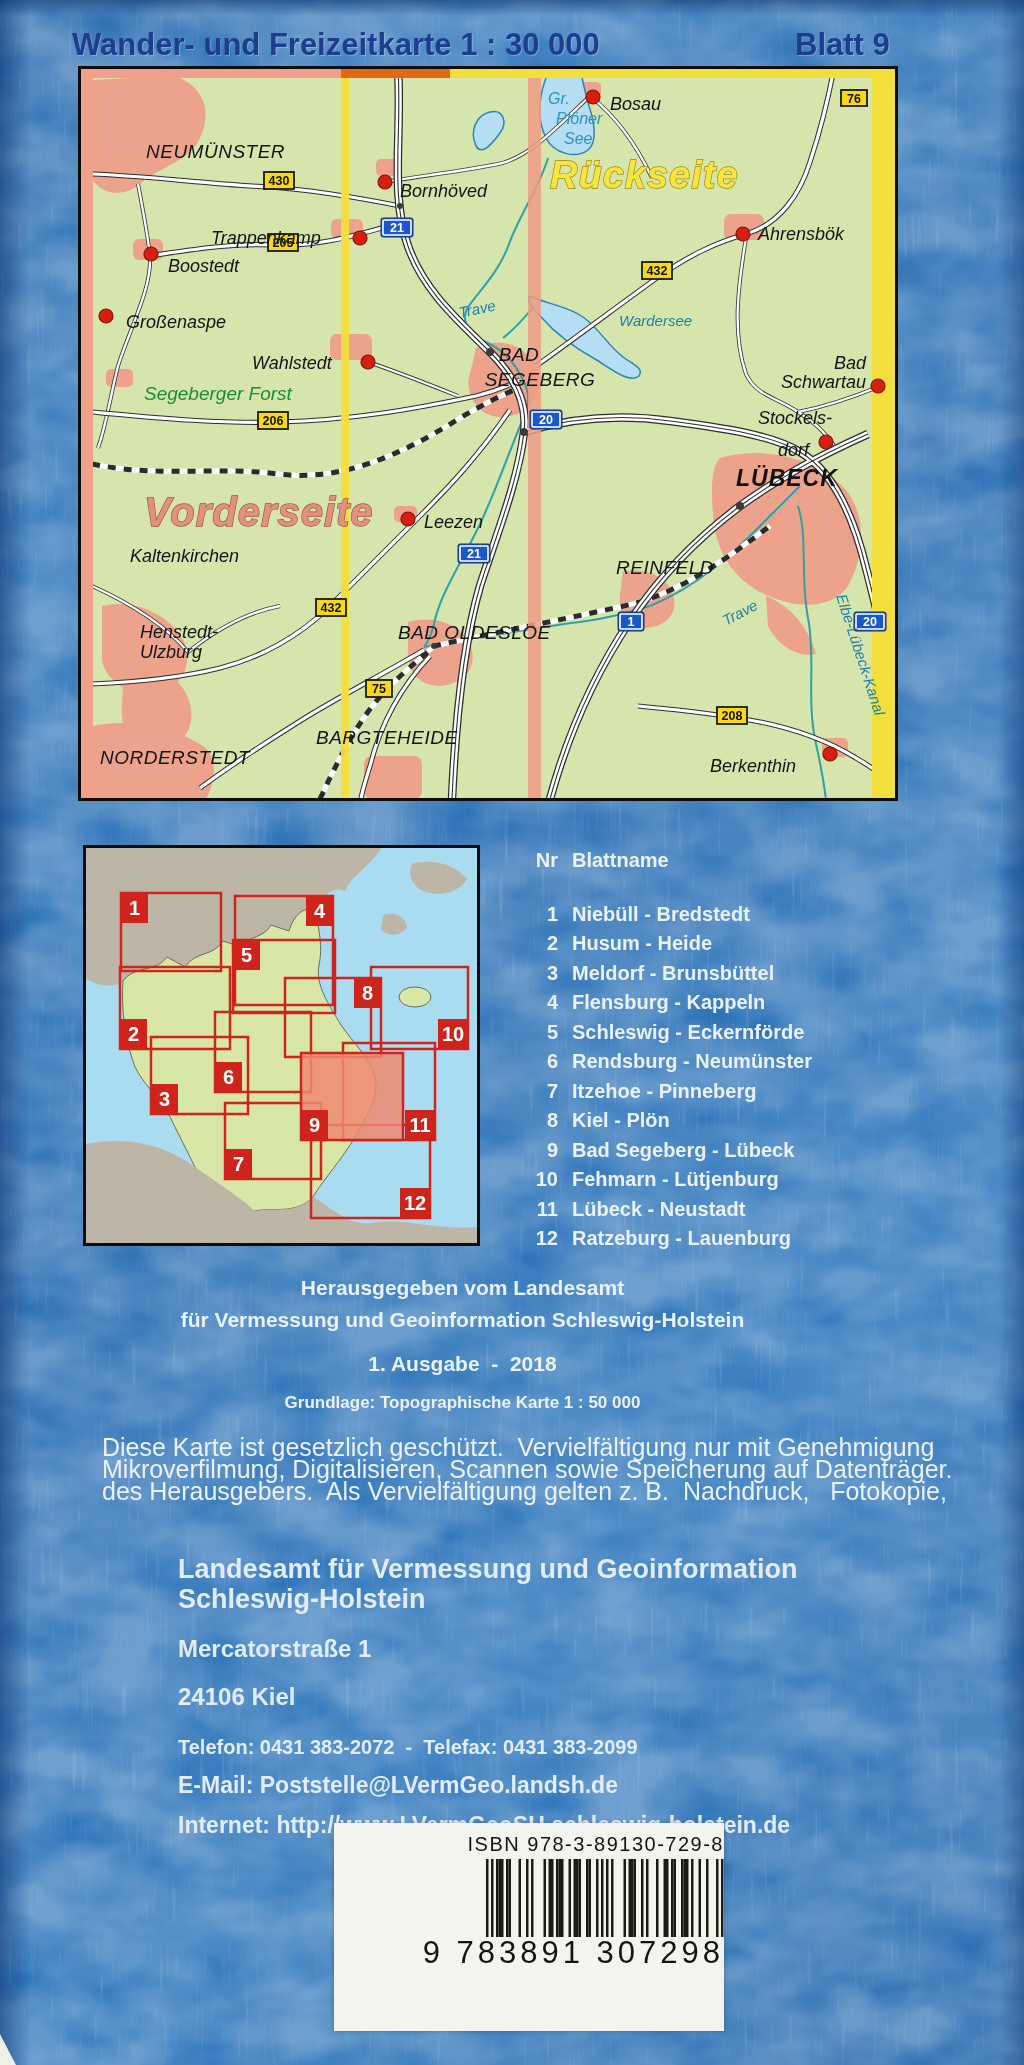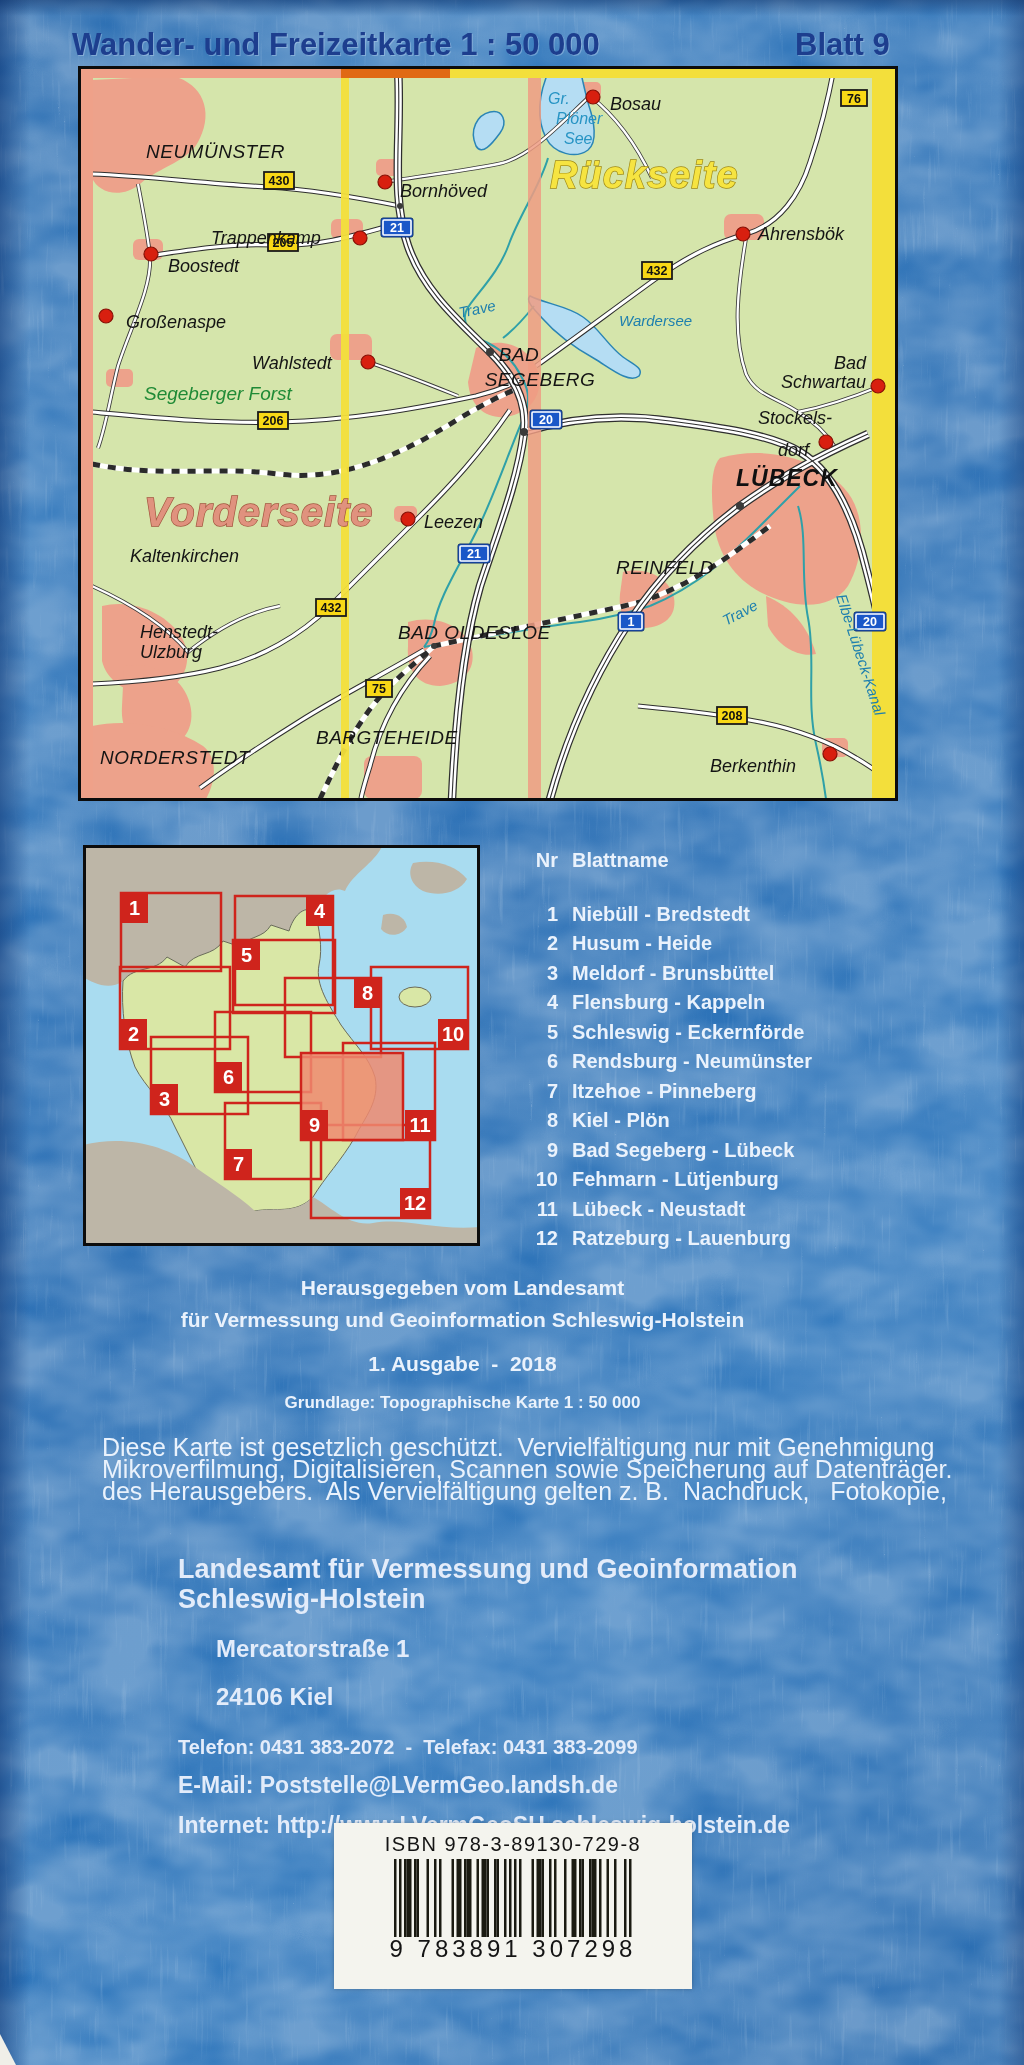--- a/index.html
+++ b/index.html
@@ -47,29 +47,29 @@
   .pub-l1{font-size:21px;}
   .pub-l2{font-size:21px;margin-top:8px;}
   .pub-ed{font-size:21px;margin-top:20px;white-space:pre;}
   .pub-base{font-size:17px;margin-top:17px;}
 
   .copyright{position:absolute;left:102px;top:1436px;width:830px;color:#eaf2fc;font-weight:normal;font-size:25px;line-height:22px;}
   .copyright div{white-space:pre;}
 
   .addr{position:absolute;left:178px;top:1554px;color:#e3ecfa;font-weight:bold;}
   .addr-org{font-size:27px;line-height:30px;}
-  .addr-street{font-size:24px;line-height:26px;margin-top:22px;margin-left:38px;}
+  .addr-street{font-size:24px;line-height:26px;margin-top:22px;}
   .addr-contact{font-size:20px;margin-top:26px;white-space:pre;}
   .addr-contact2{font-size:23px;margin-top:13px;}
 
-  .isbn-box{position:absolute;left:334px;top:1823px;width:358px;height:166px;background:#f4f4ee;
-            display:flex;flex-direction:column;align-items:center;box-shadow:0 0 4px rgba(0,0,0,.25);}
+  .isbn-box{position:absolute;left:334px;top:1823px;width:358px;height:208px;background:#f4f4ee;
+            display:flex;flex-direction:column;align-items:flex-end;box-shadow:0 0 4px rgba(0,0,0,.25);padding-left:32px;}
   .isbn-label{margin-top:10px;font-size:20px;letter-spacing:1.5px;color:#141414;}
   .isbn-bars{margin-top:3px;fill:#1b1b12;}
-  .isbn-digits{font-size:24px;letter-spacing:4px;color:#141414;margin-top:-2px;}
+  .isbn-digits{font-size:31px;letter-spacing:4px;color:#141414;margin-top:-2px;}
 </style>
 </head>
 <body>
 
 <svg class="tex" width="1024" height="2065" viewBox="0 0 1024 2065" preserveAspectRatio="none">
   <defs>
     <filter id="fib1" x="0" y="0" width="100%" height="100%">
       <feTurbulence type="fractalNoise" baseFrequency="0.012 0.02" numOctaves="3" seed="11"></feTurbulence>
       <feColorMatrix type="matrix" values="0 0 0 0 1  0 0 0 0 1  0 0 0 0 1  0.9 0.9 0.9 0 -0.75"></feColorMatrix>
     </filter>
@@ -80,21 +80,21 @@
   </defs>
   <rect width="1024" height="2065" filter="url(#fib1)" opacity="0.30"></rect>
   <rect width="1024" height="2065" filter="url(#fib2)" opacity="0.18"></rect>
 </svg>
 
 <div class="edge edge-left"></div>
 <div class="edge edge-right"></div>
 <div class="edge edge-top"></div>
 <div class="edge corner-white"></div>
 
-<div class="hdr hdr-title">Wander- und Freizeitkarte 1 : 50 000</div>
+<div class="hdr hdr-title">Wander- und Freizeitkarte 1 : 30 000</div>
 <div class="hdr hdr-sheet">Blatt 9</div>
 
 <div class="map-wrap">
 <svg width="820" height="735" viewBox="0 0 820 735">
   <rect x="0" y="0" width="820" height="735" fill="#d5e5ab"></rect>
 
   <g fill="#eda28b">
     <path d="M14,14 L95,10 C125,18 135,45 122,72 C112,96 82,100 62,118 C42,134 20,126 14,112 Z"></path>
     <rect x="55" y="173" width="30" height="21" rx="6"></rect>
     <rect x="253" y="153" width="32" height="20" rx="6"></rect>

